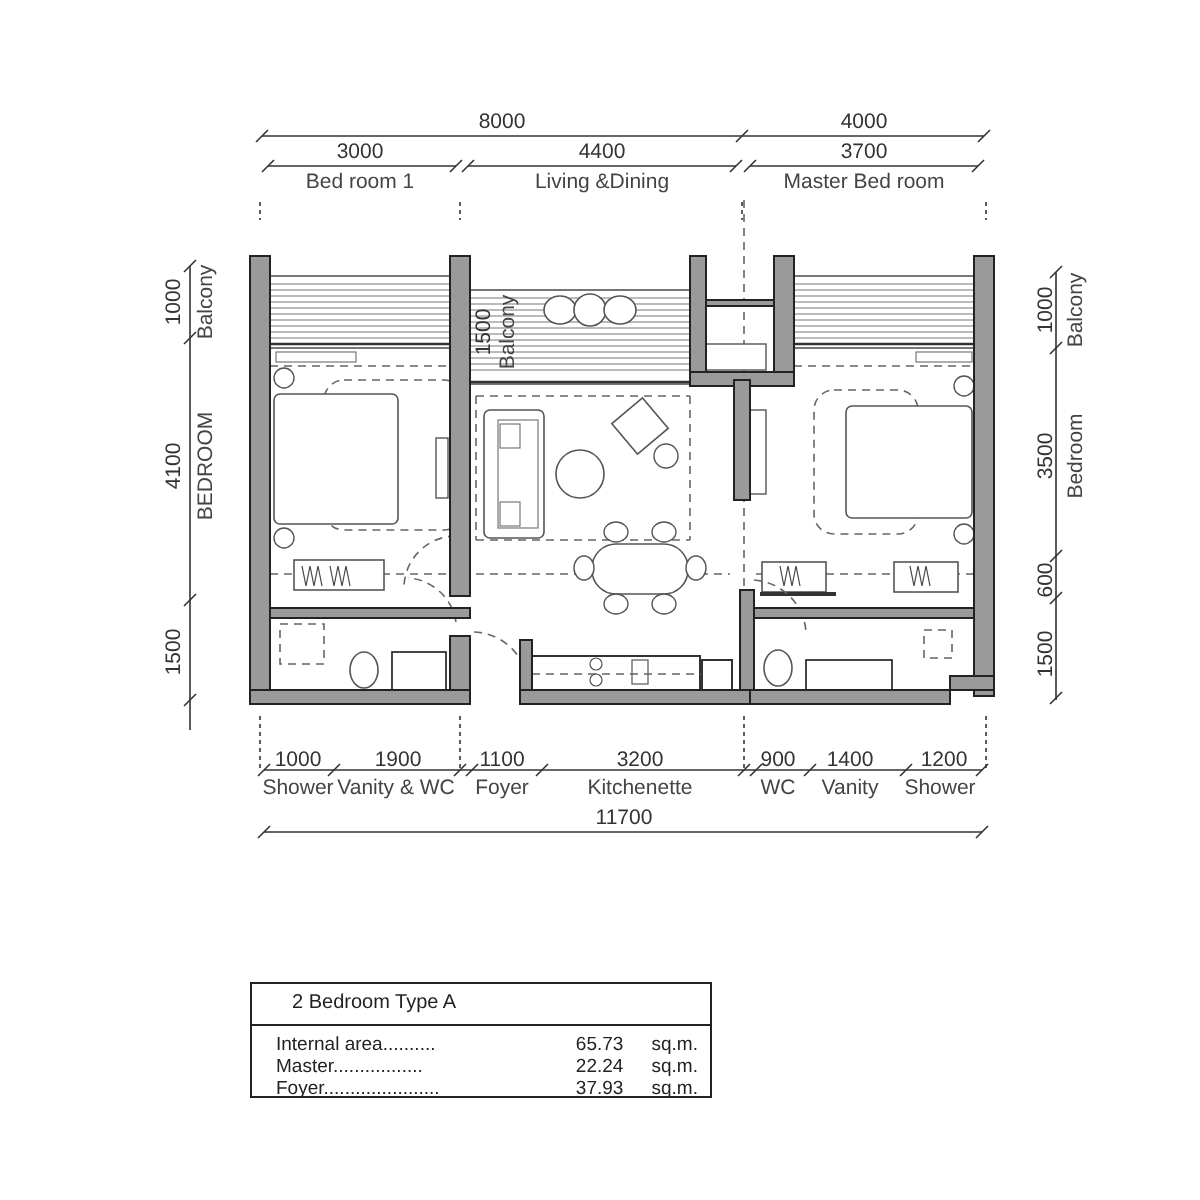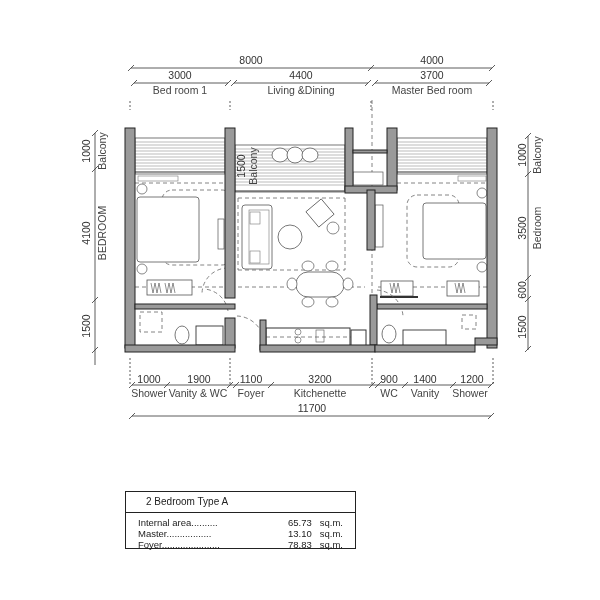--- a/index.html
+++ b/index.html
@@ -13,21 +13,21 @@
   .dimline { stroke: #333; stroke-width: 0.8; }
   .hatch { stroke: #777; stroke-width: 0.5; }
   .area-box { position: absolute; left: 125px; top: 491px; width: 231px; height: 58px;
               border: 1.5px solid #222; box-sizing: border-box; background: #fff; }
   .area-title { height: 20px; border-bottom: 1.5px solid #222; font-size: 10px;
                 line-height: 20px; padding-left: 20px; color: #222; }
   .area-rows { padding: 4px 0 0 12px; font-size: 9.5px; line-height: 11px; color: #222; }
   .area-row { display: flex; }
   .area-row .k { width: 120px; white-space: nowrap; overflow: hidden; }
   .area-row .v { width: 36px; text-align: right; margin-left: 36px; }
-  .area-row .u { width: 40px; padding-left: 8px; }
+  .area-row .u { width: 40px; padding-left: 8px; text-align: center; }
 </style>
 </head>
 <body>
 
 <svg width="600" height="600" viewBox="0 0 600 600">
 
   <g>
     <line class="dimline" x1="131" y1="68" x2="371" y2="68"></line>
     <line class="dimline" x1="371" y1="68" x2="492" y2="68"></line>
     <line class="dimline" x1="128" y1="71" x2="134" y2="65"></line>
@@ -284,22 +284,22 @@
 <div class="area-box">
   <div class="area-title">2 Bedroom Type A</div>
   <div class="area-rows">
     <div class="area-row">
       <span class="k">Internal area..........</span>
       <span class="v">65.73</span>
       <span class="u">sq.m.</span>
     </div>
     <div class="area-row">
       <span class="k">Master.................</span>
-      <span class="v">13.10</span>
+      <span class="v">22.24</span>
       <span class="u">sq.m.</span>
     </div>
     <div class="area-row">
       <span class="k">Foyer......................</span>
-      <span class="v">78.83</span>
+      <span class="v">37.93</span>
       <span class="u">sq.m.</span>
     </div>
   </div>
 </div>
 
 </body></html>

